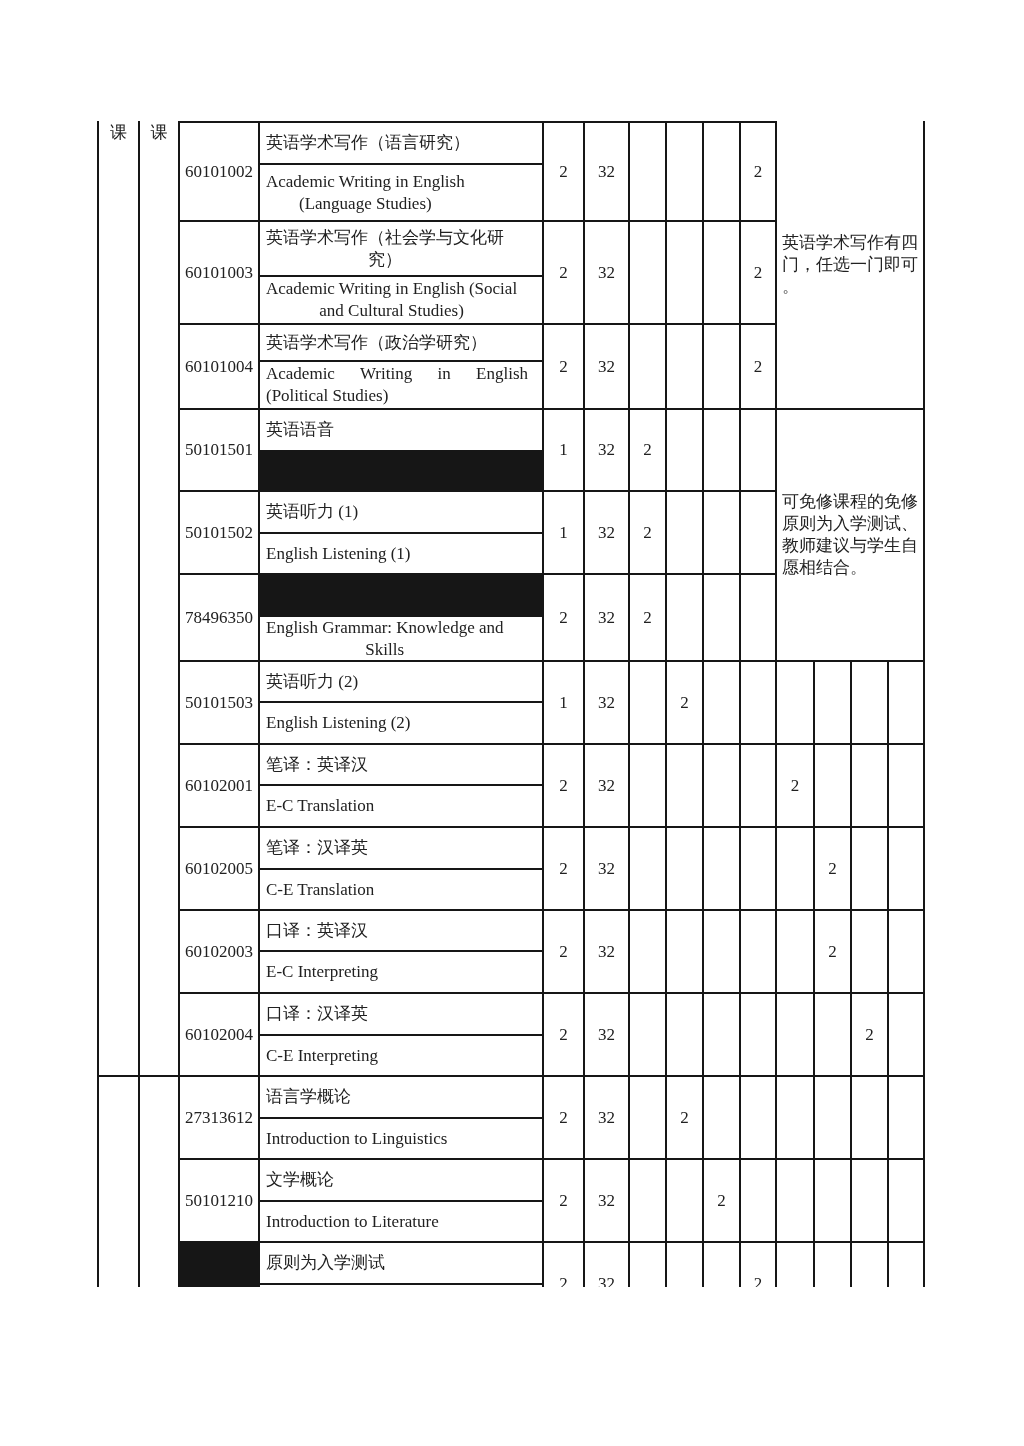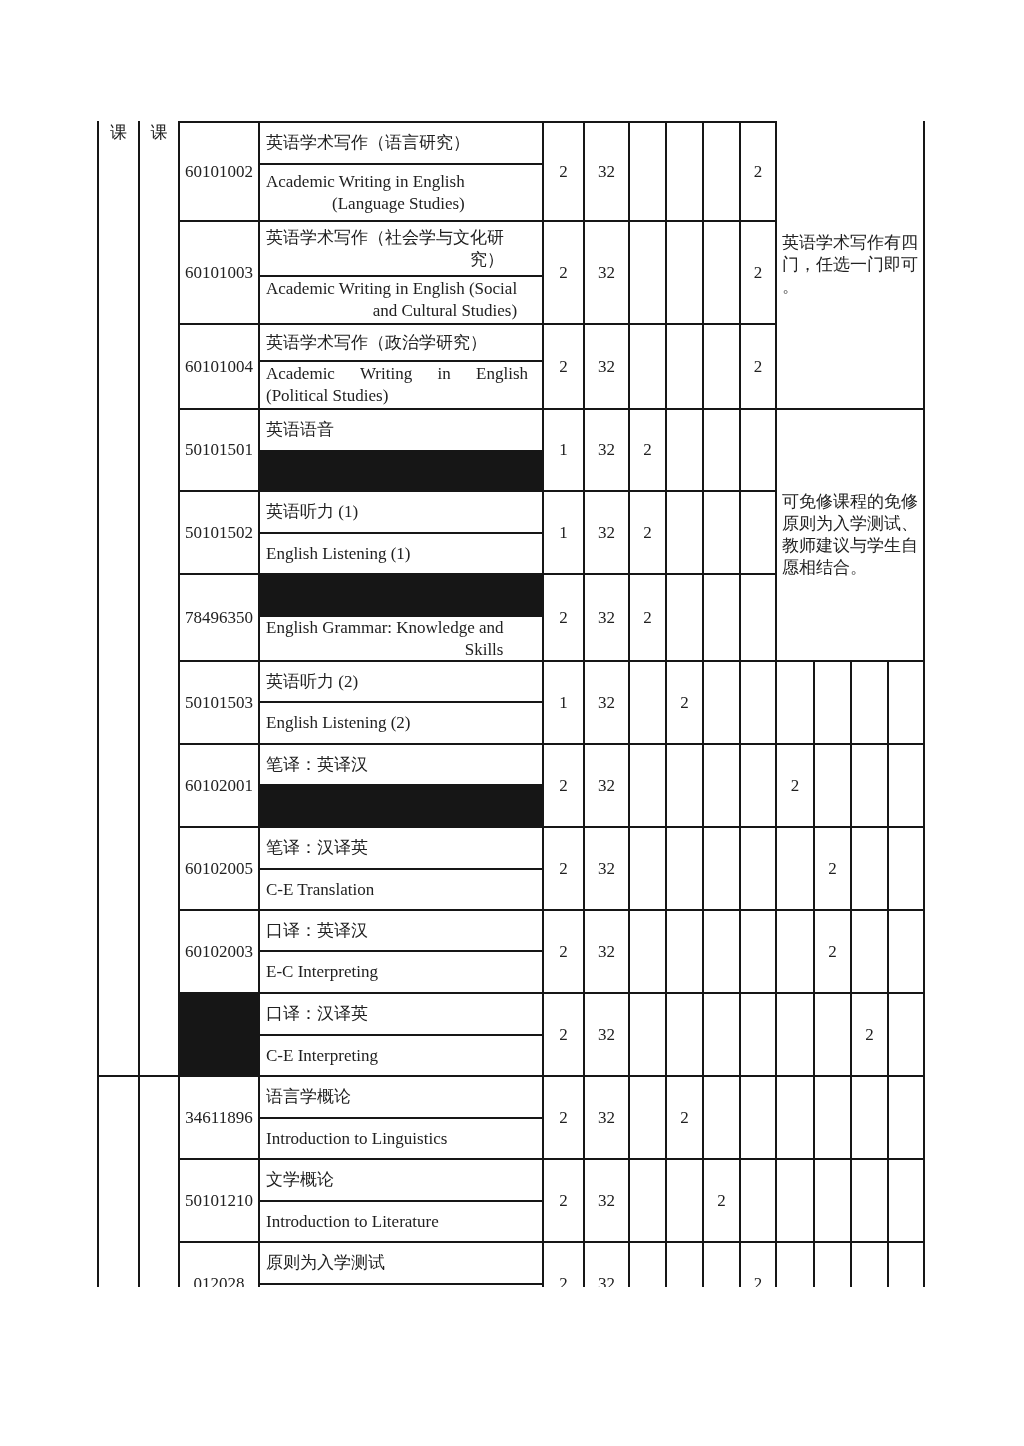--- a/index.html
+++ b/index.html
@@ -6,21 +6,21 @@
   body{width:1024px;height:1446px;background:#ffffff;position:relative;
        font-family:"Liberation Serif","DejaVu Serif",serif;}
   #clip{position:absolute;left:97px;top:121px;width:832px;height:1166px;overflow:hidden;}
   #grid{position:absolute;left:0;top:0;display:grid;background:#161616;padding:2px;gap:2px;
         grid-template-columns:39px 38px 78px 282px 39px 43px 35px 35px 35px 34px 36px 35px 35px 34px;
         grid-template-rows:40px 55px 53px 46px 35px 46px 40px 38px 40px 39px 40px 43px 39px 40px 39px 40px 40px 39px 39px 40px 40px 39px 40px 39px 40px 39px 40px 39px;}
   .cell{background:#ffffff;display:flex;align-items:center;justify-content:center;
         color:#212121;font-size:17px;line-height:22px;overflow:hidden;}
   .cat{align-items:flex-start;padding-top:1px;}
   .opentop{margin-top:-2px;}
-  .name{justify-content:flex-start;text-align:right;padding:2px 14px 2px 6px;white-space:pre-line;}
+  .name{justify-content:flex-start;text-align:center;padding:2px 14px 2px 6px;white-space:pre-line;}
   .just{white-space:normal;text-align:justify;}
   .note{justify-content:flex-start;text-align:left;padding:0 3px 0 5px;white-space:pre-line;}
   .n1{}
 </style>
 </head>
 <body>
 
 <div id="clip">
   <div id="grid">
 
@@ -112,20 +112,21 @@
     <div class="cell" style="grid-area:13/8/15/9">2</div>
     <div class="cell" style="grid-area:13/9/15/10"></div>
     <div class="cell" style="grid-area:13/10/15/11"></div>
     <div class="cell" style="grid-area:13/11/15/12"></div>
     <div class="cell" style="grid-area:13/12/15/13"></div>
     <div class="cell" style="grid-area:13/13/15/14"></div>
     <div class="cell" style="grid-area:13/14/15/15"></div>
 
     <div class="cell" style="grid-area:15/3/17/4">60102001</div>
     <div class="cell name" style="grid-area:15/4/16/5">笔译：英译汉</div>
+    <div class="cell name" style="grid-area:16/4/17/5">E-C Translation</div>
     <div class="cell" style="grid-area:15/5/17/6">2</div>
     <div class="cell" style="grid-area:15/6/17/7">32</div>
     <div class="cell" style="grid-area:15/7/17/8"></div>
     <div class="cell" style="grid-area:15/8/17/9"></div>
     <div class="cell" style="grid-area:15/9/17/10"></div>
     <div class="cell" style="grid-area:15/10/17/11"></div>
     <div class="cell" style="grid-area:15/11/17/12">2</div>
     <div class="cell" style="grid-area:15/12/17/13"></div>
     <div class="cell" style="grid-area:15/13/17/14"></div>
     <div class="cell" style="grid-area:15/14/17/15"></div>
@@ -151,34 +152,35 @@
     <div class="cell" style="grid-area:19/6/21/7">32</div>
     <div class="cell" style="grid-area:19/7/21/8"></div>
     <div class="cell" style="grid-area:19/8/21/9"></div>
     <div class="cell" style="grid-area:19/9/21/10"></div>
     <div class="cell" style="grid-area:19/10/21/11"></div>
     <div class="cell" style="grid-area:19/11/21/12"></div>
     <div class="cell" style="grid-area:19/12/21/13">2</div>
     <div class="cell" style="grid-area:19/13/21/14"></div>
     <div class="cell" style="grid-area:19/14/21/15"></div>
 
+    <div class="cell" style="grid-area:21/3/23/4">60102004</div>
     <div class="cell name" style="grid-area:21/4/22/5">口译：汉译英</div>
     <div class="cell name" style="grid-area:22/4/23/5">C-E Interpreting</div>
     <div class="cell" style="grid-area:21/5/23/6">2</div>
     <div class="cell" style="grid-area:21/6/23/7">32</div>
     <div class="cell" style="grid-area:21/7/23/8"></div>
     <div class="cell" style="grid-area:21/8/23/9"></div>
     <div class="cell" style="grid-area:21/9/23/10"></div>
     <div class="cell" style="grid-area:21/10/23/11"></div>
     <div class="cell" style="grid-area:21/11/23/12"></div>
     <div class="cell" style="grid-area:21/12/23/13"></div>
     <div class="cell" style="grid-area:21/13/23/14">2</div>
     <div class="cell" style="grid-area:21/14/23/15"></div>
 
-    <div class="cell" style="grid-area:23/3/25/4">34611896</div>
+    <div class="cell" style="grid-area:23/3/25/4">27313612</div>
     <div class="cell name" style="grid-area:23/4/24/5">语言学概论</div>
     <div class="cell name" style="grid-area:24/4/25/5">Introduction to Linguistics</div>
     <div class="cell" style="grid-area:23/5/25/6">2</div>
     <div class="cell" style="grid-area:23/6/25/7">32</div>
     <div class="cell" style="grid-area:23/7/25/8"></div>
     <div class="cell" style="grid-area:23/8/25/9">2</div>
     <div class="cell" style="grid-area:23/9/25/10"></div>
     <div class="cell" style="grid-area:23/10/25/11"></div>
     <div class="cell" style="grid-area:23/11/25/12"></div>
     <div class="cell" style="grid-area:23/12/25/13"></div>
@@ -192,21 +194,20 @@
     <div class="cell" style="grid-area:25/6/27/7">32</div>
     <div class="cell" style="grid-area:25/7/27/8"></div>
     <div class="cell" style="grid-area:25/8/27/9"></div>
     <div class="cell" style="grid-area:25/9/27/10">2</div>
     <div class="cell" style="grid-area:25/10/27/11"></div>
     <div class="cell" style="grid-area:25/11/27/12"></div>
     <div class="cell" style="grid-area:25/12/27/13"></div>
     <div class="cell" style="grid-area:25/13/27/14"></div>
     <div class="cell" style="grid-area:25/14/27/15"></div>
 
-    <div class="cell" style="grid-area:27/3/29/4">012028</div>
     <div class="cell name" style="grid-area:27/4/28/5">原则为入学测试</div>
     <div class="cell name" style="grid-area:28/4/29/5"></div>
     <div class="cell" style="grid-area:27/5/29/6">2</div>
     <div class="cell" style="grid-area:27/6/29/7">32</div>
     <div class="cell" style="grid-area:27/7/29/8"></div>
     <div class="cell" style="grid-area:27/8/29/9"></div>
     <div class="cell" style="grid-area:27/9/29/10"></div>
     <div class="cell" style="grid-area:27/10/29/11">2</div>
     <div class="cell" style="grid-area:27/11/29/12"></div>
     <div class="cell" style="grid-area:27/12/29/13"></div>

